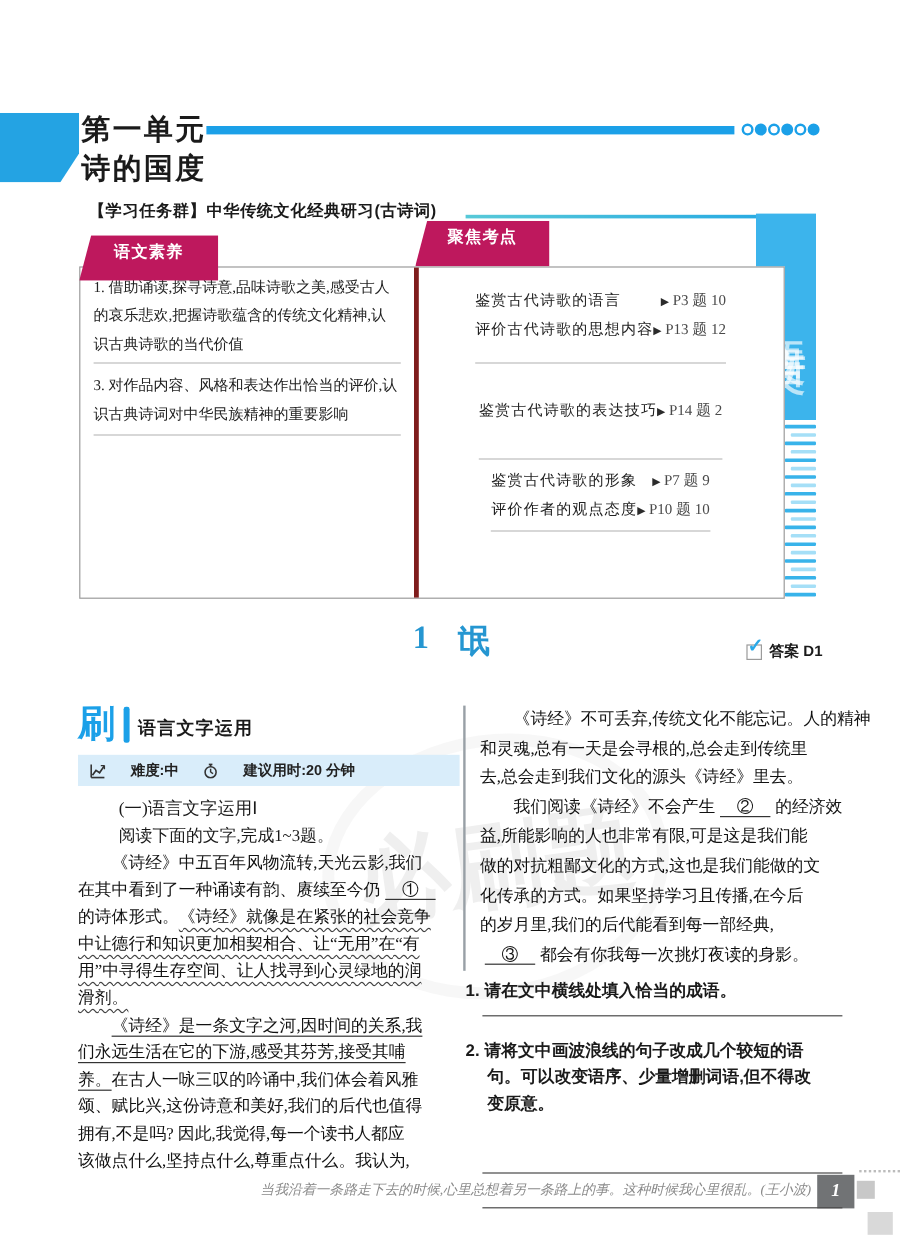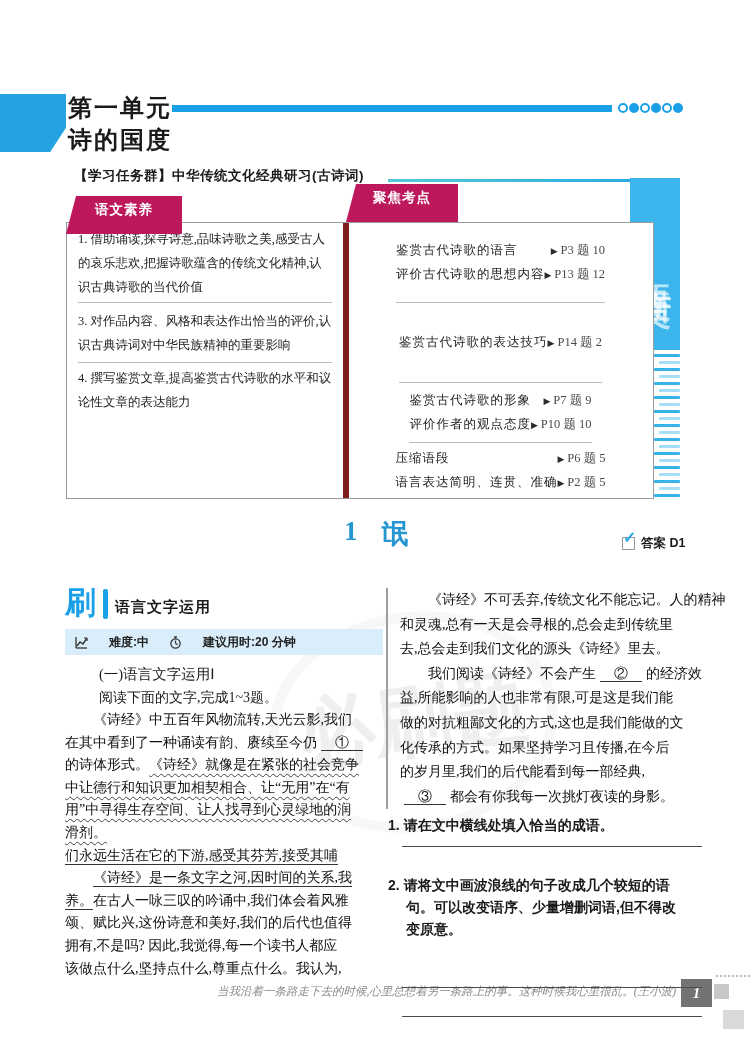--- a/index.html
+++ b/index.html
@@ -42,21 +42,21 @@
   
   .tab { position:absolute; height:38px; line-height:27px; text-align:center;
          background:#be185d; color:#fff; font-size:13.5px; font-weight:bold;
          letter-spacing:1px; clip-path:polygon(10px 0,100% 0,100% 100%,0 100%); z-index:2; }
   .tab-left  { left:66px;  top:196px; width:116px; }
   .tab-right { left:346px; top:184px; width:112px; }
 
   .overview-table { position:absolute; left:66px; top:222px; width:588px; height:277px;
                     border:1.5px solid #9b9b9b; background:#fff; z-index:1; }
   .ov-col { position:absolute; top:0; height:100%; display:flex; flex-direction:column; }
-  .ov-col-left  { left:0; width:282px; border-right:6px solid #7f1d1d; }
+  .ov-col-left  { left:0; width:282px; border-right:4px solid #7f1d1d; }
   .ov-col-right { left:282px; width:303px;align-items:center; }
   .t-row { flex:0 0 auto; display:flex; }
   .t-row.r1 { height:80px; } .t-row.r2 { height:80px; } .t-row.r3 { height:60px; } .t-row.r4 { height:54px; }
   .t-inner { flex:1; margin:0 11px; display:flex; flex-direction:column; justify-content:center; }
   .t-row:not(.r4) .t-inner { border-bottom:1px solid #bdbdbd; }
   .lit-text { font-family:"Liberation Serif", serif; font-size:12.5px; line-height:24px; color:#222; }
   .kd-items { gap:7px; }
   .kd-item { display:flex; justify-content:space-between; align-items:baseline; }
   .kd-name { font-family:"Liberation Serif", serif; font-size:12.5px; letter-spacing:1px; color:#222; }
   .kd-ref  { font-family:"Liberation Serif", serif; font-size:12.5px; color:#4a4a4a; white-space:nowrap; }
@@ -92,21 +92,21 @@
            text-decoration-color:#444; text-underline-offset:4px; }
   .seg-s { text-decoration:underline; text-decoration-color:#333; text-underline-offset:4px; }
   .seg-b { text-decoration:underline; text-decoration-color:#333; text-underline-offset:3px; padding:0 4px; }
 
   
   .right-col { position:absolute; left:386px; top:588px; width:330px; z-index:1; }
   .right-passage { border-left:2px solid #98a0a6; padding-left:12px; }
   .right-passage .p-line { line-height:24.6px; }
   .questions { margin-top:5px; padding-left:2px; }
   .q { font-size:14px; font-weight:bold; line-height:22px; }
-  .q2 { margin-top:27px; }
+  .q2 { margin-top:17px; }
   .q-line { white-space:nowrap; }
   .q-cont { padding-left:18px; }
   .q-num { margin-right:4px; }
   .answer-line { border-bottom:1.5px solid #4a4a4a; width:300px; margin-left:14px; }
   .al-q1-0 { margin-top:10px; }
   .al-q2-0 { margin-top:47px; }
   .al-q2-1 { margin-top:28px; }
 
   
   .footer-quote { position:absolute; right:74px; top:984px; font-family:"Liberation Serif", serif;
@@ -176,25 +176,20 @@
         <div class="t-row r1">
           <div class="t-inner">
             <div class="lit-text">1. 借助诵读,探寻诗意,品味诗歌之美,感受古人的哀乐悲欢,把握诗歌蕴含的传统文化精神,认识古典诗歌的当代价值</div>
           </div>
         </div>
         <div class="t-row r3">
           <div class="t-inner">
             <div class="lit-text">3. 对作品内容、风格和表达作出恰当的评价,认识古典诗词对中华民族精神的重要影响</div>
           </div>
         </div>
-        <div class="t-row r4">
-          <div class="t-inner">
-            <div class="lit-text">4. 撰写鉴赏文章,提高鉴赏古代诗歌的水平和议论性文章的表达能力</div>
-          </div>
-        </div>
       </div>
     <div class="ov-col ov-col-right" id="exam-col">
         <div class="t-row r1">
           <div class="t-inner kd-items">
             <div class="kd-item">
               <span class="kd-name">鉴赏古代诗歌的语言</span>
               <span class="kd-ref"><span class="kd-arrow">▶</span><span>P3 题 10</span></span>
             </div>
             <div class="kd-item">
               <span class="kd-name">评价古代诗歌的思想内容</span>
@@ -212,32 +207,20 @@
         </div>
         <div class="t-row r3">
           <div class="t-inner kd-items">
             <div class="kd-item">
               <span class="kd-name">鉴赏古代诗歌的形象</span>
               <span class="kd-ref"><span class="kd-arrow">▶</span><span>P7 题 9</span></span>
             </div>
             <div class="kd-item">
               <span class="kd-name">评价作者的观点态度</span>
               <span class="kd-ref"><span class="kd-arrow">▶</span><span>P10 题 10</span></span>
-            </div>
-          </div>
-        </div>
-        <div class="t-row r4">
-          <div class="t-inner kd-items">
-            <div class="kd-item">
-              <span class="kd-name">压缩语段</span>
-              <span class="kd-ref"><span class="kd-arrow">▶</span><span>P6 题 5</span></span>
-            </div>
-            <div class="kd-item">
-              <span class="kd-name">语言表达简明、连贯、准确</span>
-              <span class="kd-ref"><span class="kd-arrow">▶</span><span>P2 题 5</span></span>
             </div>
           </div>
         </div>
       </div>
   </div>
 
   <div class="lesson-title">
     <span>1</span>
     <span>氓</span>
   </div>
@@ -277,22 +260,22 @@
     </div>
     <div class="subtitle">(一)语言文字运用Ⅰ</div>
     <div class="instruction">阅读下面的文字,完成1~3题。</div>
     <div id="left-passage">
         <div class="p-line"><span class="seg-n">　　《诗经》中五百年风物流转,天光云影,我们</span></div>
         <div class="p-line"><span class="seg-n">在其中看到了一种诵读有韵、赓续至今仍</span><span class="seg-b">　①　</span></div>
         <div class="p-line"><span class="seg-n">的诗体形式。</span><span class="seg-w">《诗经》就像是在紧张的社会竞争</span></div>
         <div class="p-line"><span class="seg-w">中让德行和知识更加相契相合、让“无用”在“有</span></div>
         <div class="p-line"><span class="seg-w">用”中寻得生存空间、让人找寻到心灵绿地的润</span></div>
         <div class="p-line"><span class="seg-w">滑剂。</span></div>
+        <div class="p-line"><span class="seg-n">　　</span><span class="seg-s">《诗经》是一条文字之河,因时间的关系,我</span></div>
         <div class="p-line"><span class="seg-s">们永远生活在它的下游,感受其芬芳,接受其哺</span></div>
-        <div class="p-line"><span class="seg-n">　　</span><span class="seg-s">《诗经》是一条文字之河,因时间的关系,我</span></div>
         <div class="p-line"><span class="seg-s">养。</span><span class="seg-n">在古人一咏三叹的吟诵中,我们体会着风雅</span></div>
         <div class="p-line"><span class="seg-n">颂、赋比兴,这份诗意和美好,我们的后代也值得</span></div>
         <div class="p-line"><span class="seg-n">拥有,不是吗? 因此,我觉得,每一个读书人都应</span></div>
         <div class="p-line"><span class="seg-n">该做点什么,坚持点什么,尊重点什么。我认为,</span></div>
       </div>
   </div>
 
   <div class="right-col">
     <div class="right-passage" id="right-passage">
         <div class="p-line"><span class="seg-n">　　《诗经》不可丢弃,传统文化不能忘记。人的精神</span></div>

